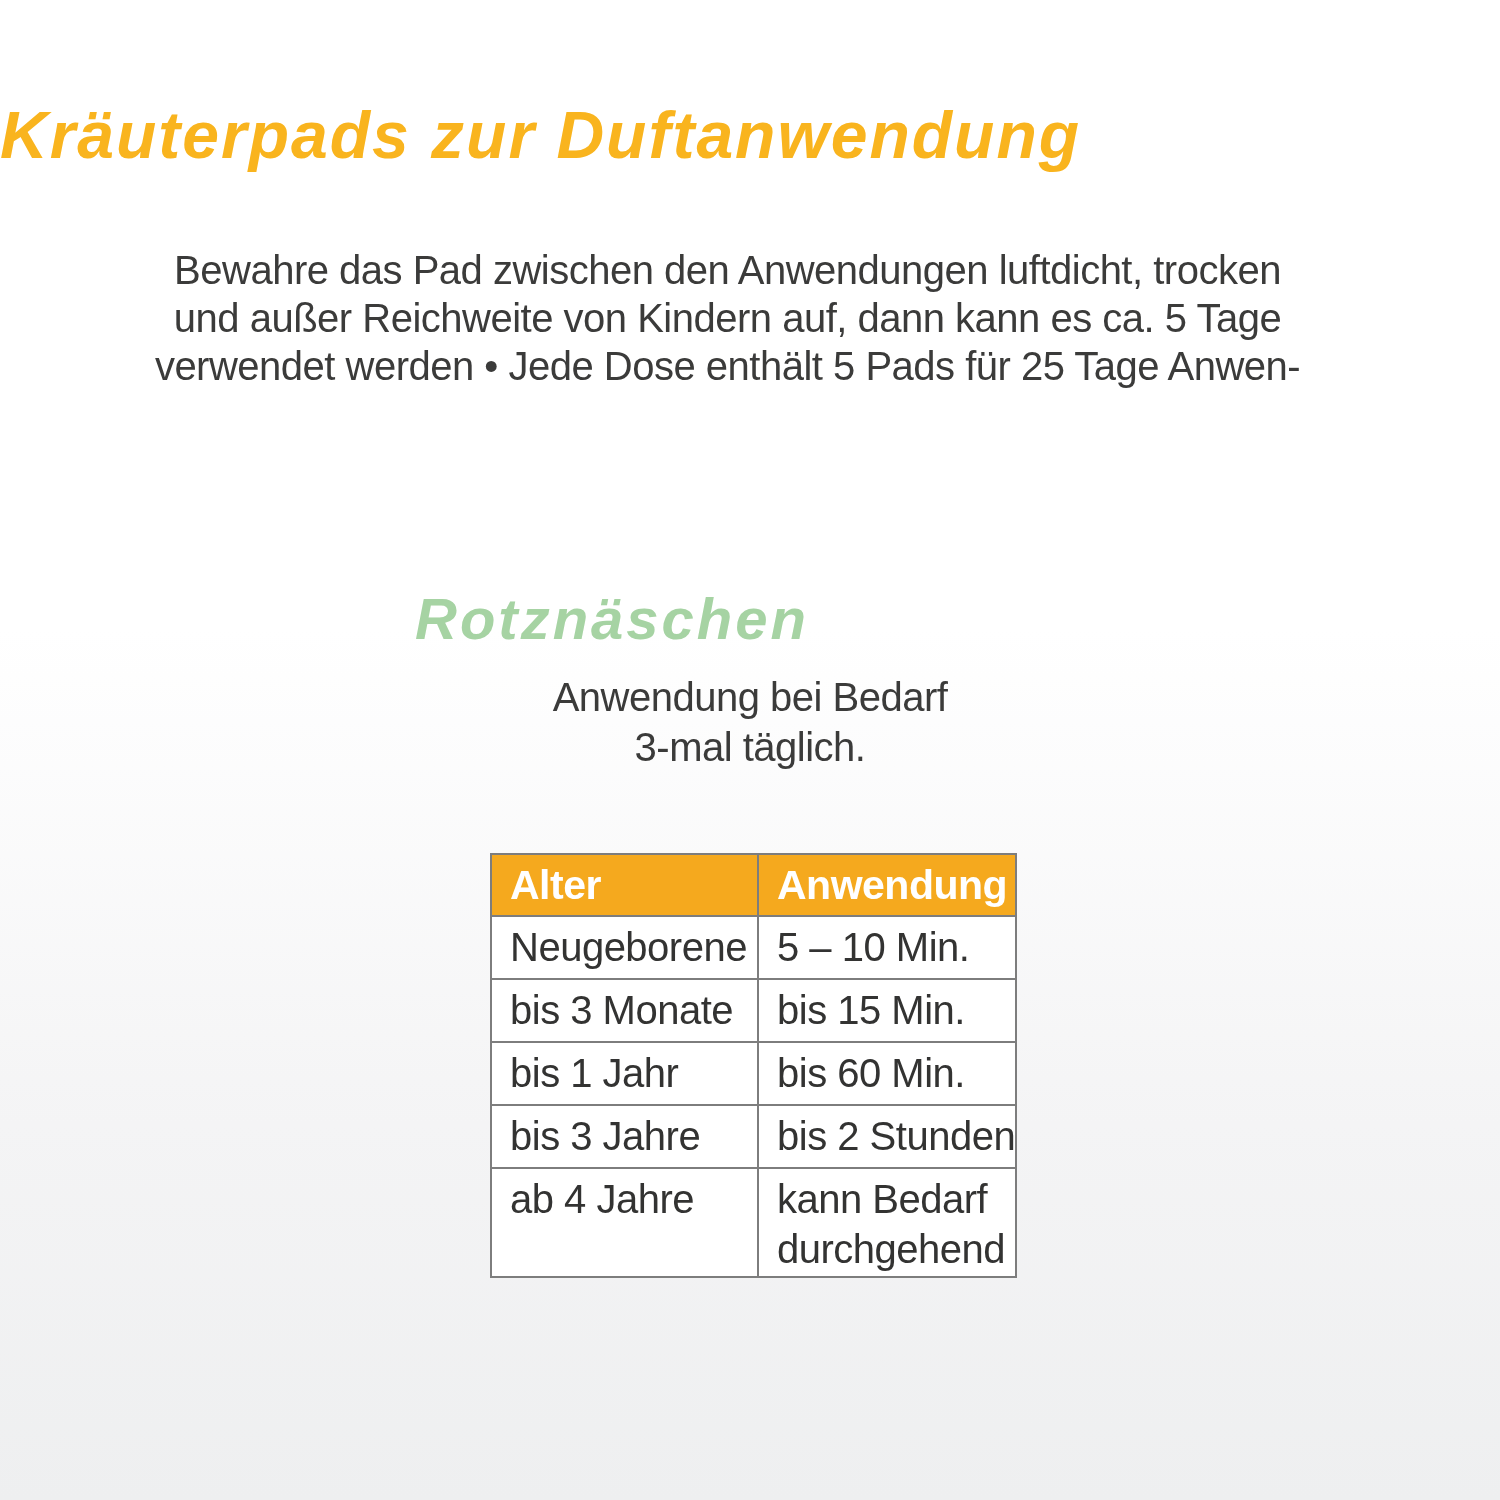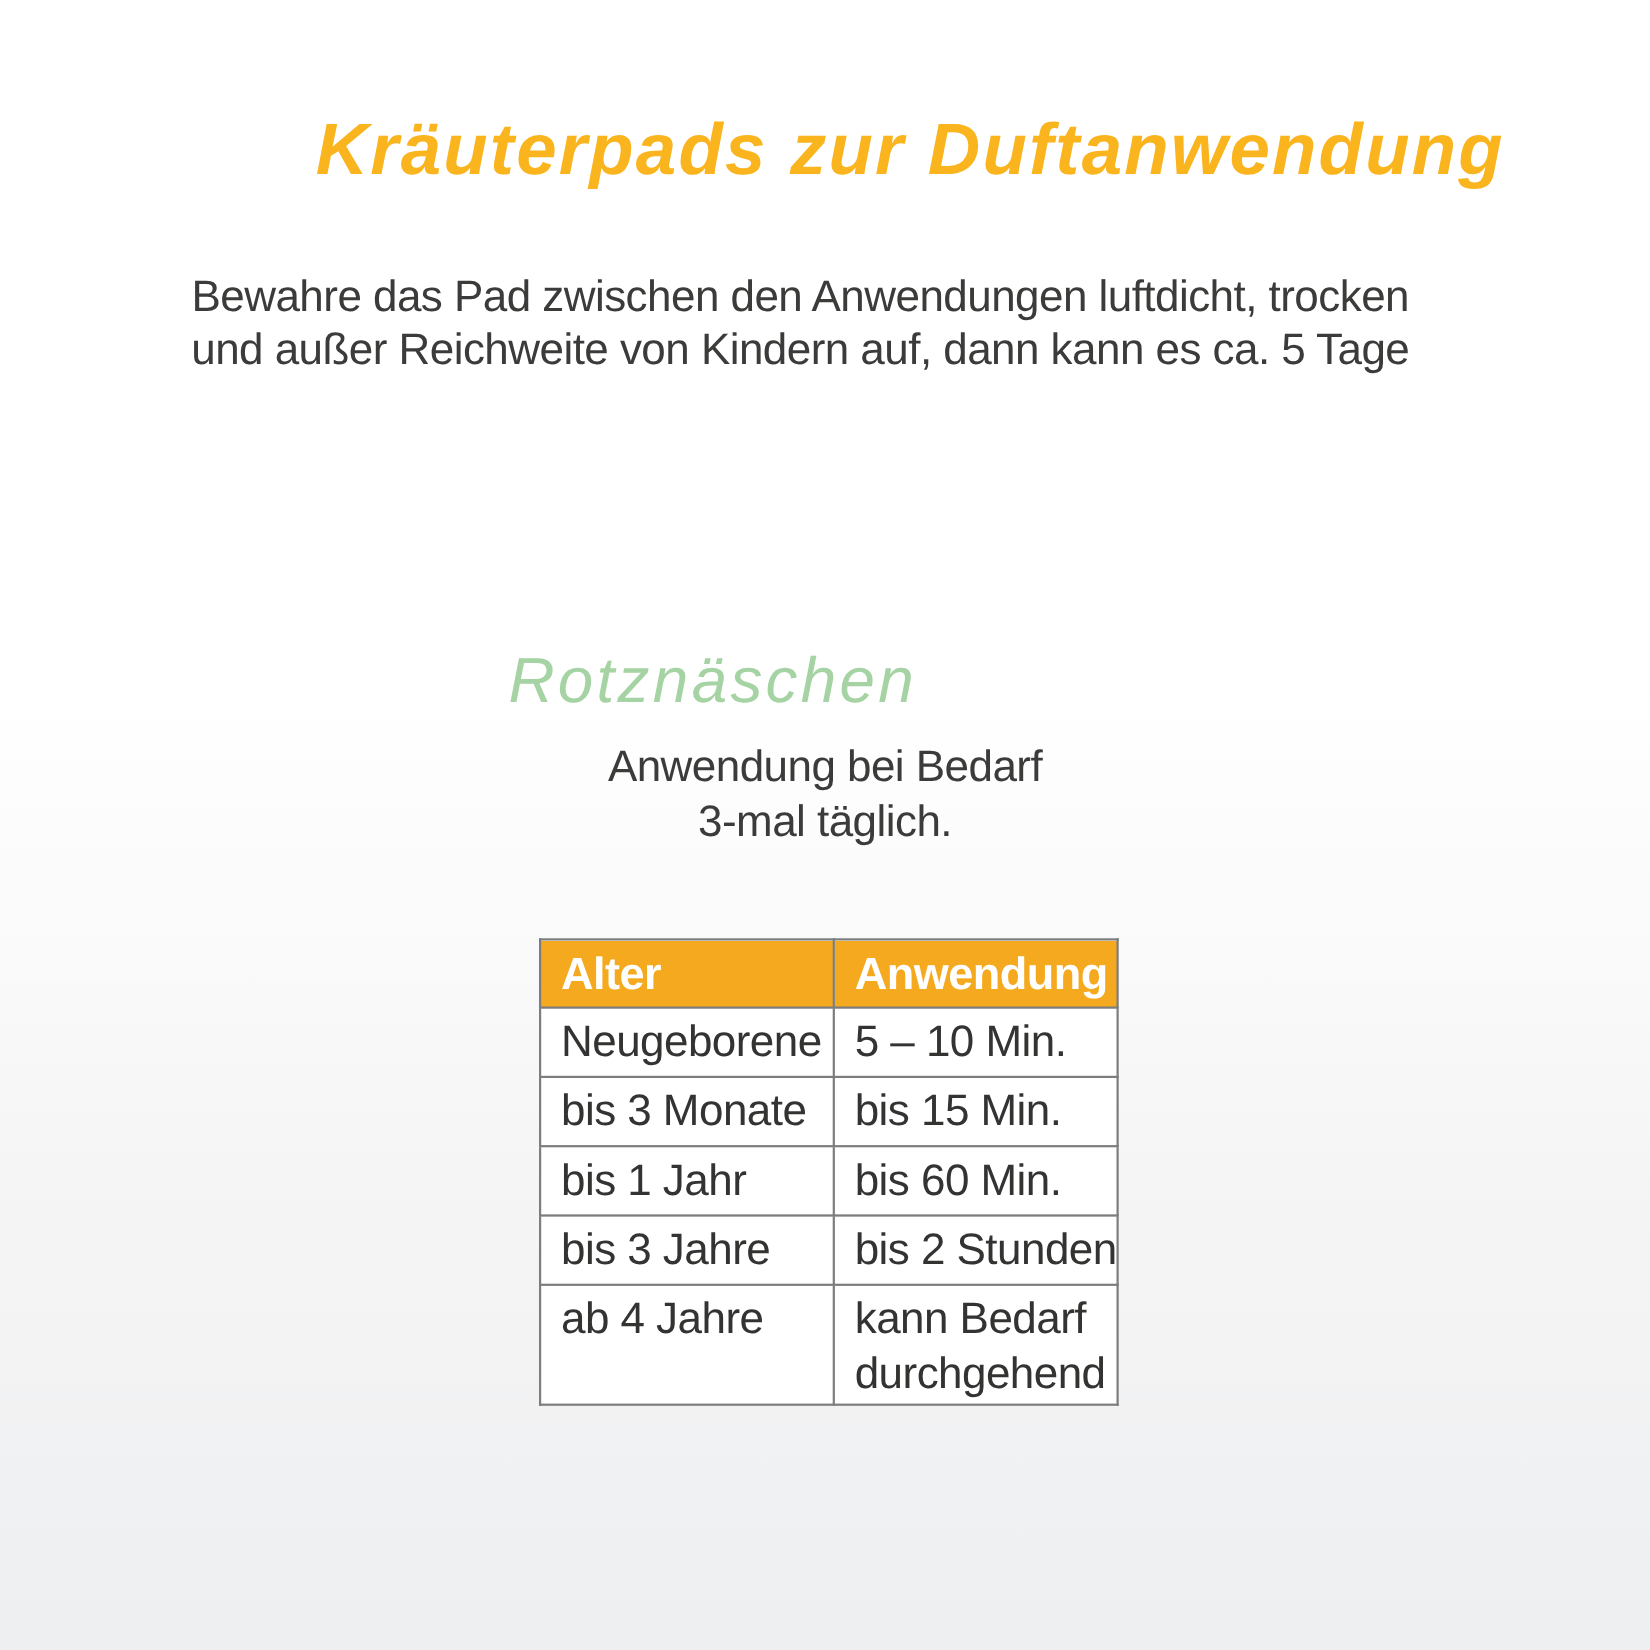--- a/index.html
+++ b/index.html
@@ -15,21 +15,21 @@
     font-family: "Liberation Sans", sans-serif;
   }
 
   
   .title {
     position: absolute;
     top: 96px;
     left: 0;
     width: 1368px;
     margin: 0;
-    text-align: right;
+    text-align: left;
     font-size: 66px;
     line-height: 1.2;
     font-weight: bold;
     font-style: italic;
     letter-spacing: 2px;
     color: #f9b41e;
   }
 
   .intro {
     position: absolute;
@@ -45,25 +45,24 @@
 
   .section-title {
     position: absolute;
     top: 586px;
     left: 0;
     width: 1224px;
     margin: 0;
     text-align: center;
     font-size: 58px;
     line-height: 1.15;
-    font-weight: normal;
+    font-weight: bold;
     font-style: italic;
     letter-spacing: 3px;
     color: #a6d3a3;
-    padding-left: 36px;
   }
 
   .section-subtitle {
     position: absolute;
     top: 672px;
     left: 0;
     width: 1500px;
     text-align: center;
     font-size: 40px;
     line-height: 50px;
@@ -115,20 +114,21 @@
 </head>
 <body>
 
 <div class="page">
 
   <h1 class="title">Kräuterpads zur Duftanwendung</h1>
 
   <div class="intro">
     <div class="intro-line">Bewahre das Pad zwischen den Anwendungen luftdicht, trocken</div>
     <div class="intro-line">und außer Reichweite von Kindern auf, dann kann es ca. 5 Tage</div>
+    <div class="intro-line">verwendet werden • Jede Dose enthält 5 Pads für 25 Tage Anwen-</div>
   </div>
 
   <h2 class="section-title">Rotznäschen</h2>
 
   <div class="section-subtitle">
     <div>Anwendung bei Bedarf</div>
     <div>3-mal täglich.</div>
   </div>
 
   <table class="dose-table">

